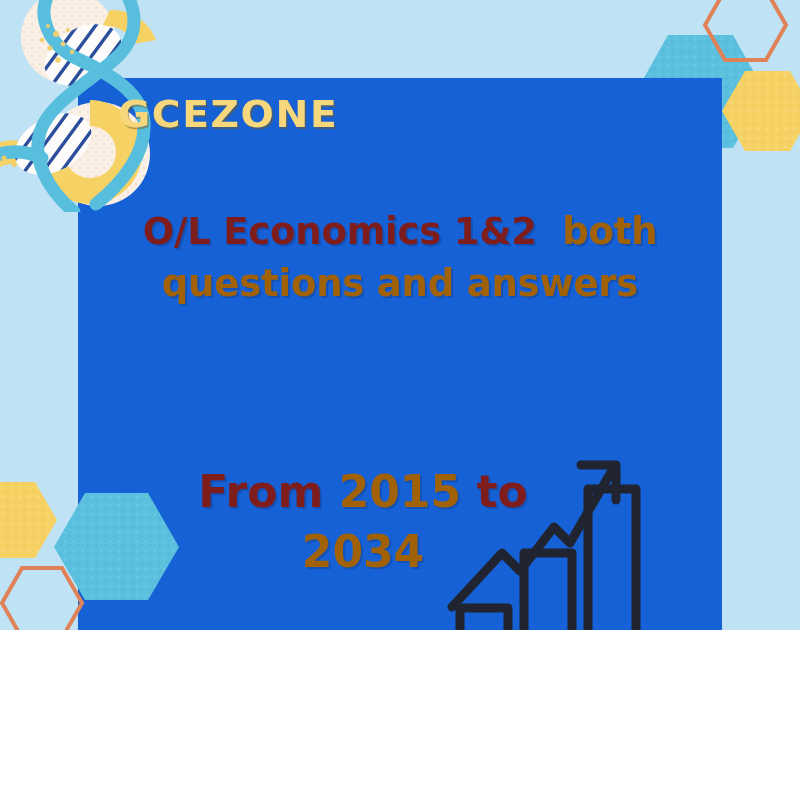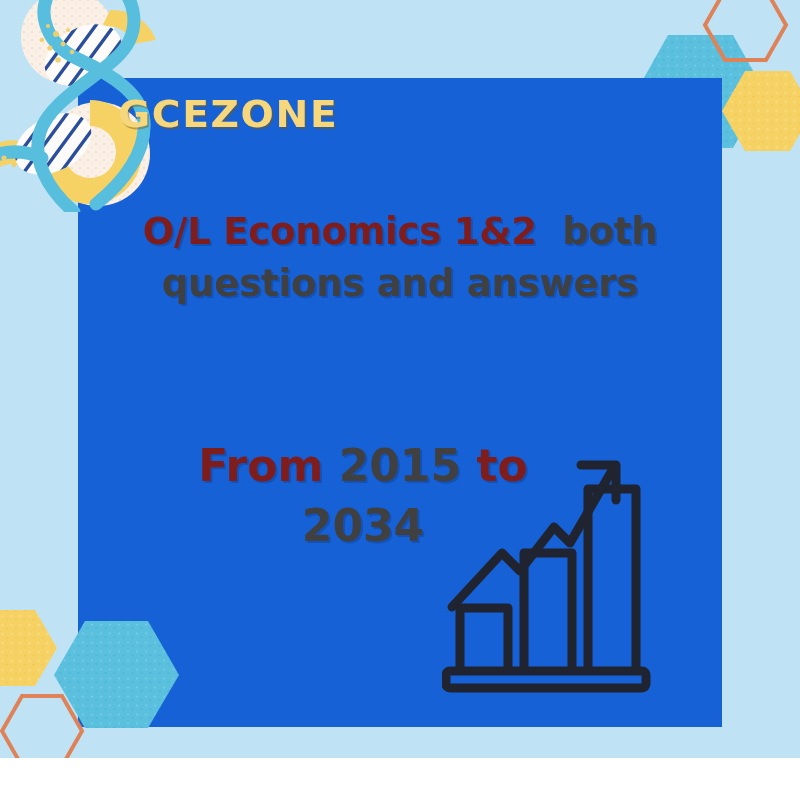--- a/index.html
+++ b/index.html
@@ -3,21 +3,21 @@
 <meta charset="utf-8">
 <style>
   html, body {
     margin: 0;
     padding: 0;
     background: #ffffff;
   }
   #poster {
     position: relative;
     width: 800px;
-    height: 758px;
+    height: 630px;
     overflow: hidden;
     background: #bfe3f5;
     font-family: "Liberation Sans", sans-serif;
   }
 
   
   .deco {
     position: absolute;
     pointer-events: none;
   }
@@ -65,27 +65,27 @@
     text-align: center;
     font-family: "DejaVu Sans", sans-serif;
     font-weight: bold;
     font-size: 37px;
     line-height: 52px;
     letter-spacing: -0.2px;
     text-shadow: 2px 2px 0 rgba(10,40,100,0.28);
   }
   #headline .line { display: block; white-space: nowrap; }
   .tx-cream  { color: #7f1d1d; }
-  .tx-yellow { color: #404040; }
+  .tx-yellow { color: #a16207; }
 
   
   #range-text {
     position: absolute;
     left: 78px;
-    top: 436px;
+    top: 462px;
     width: 570px;
     z-index: 6;
     text-align: center;
     font-family: "DejaVu Sans", sans-serif;
     font-weight: bold;
     font-size: 44px;
     line-height: 60px;
     text-shadow: 2px 2px 0 rgba(10,40,100,0.28);
   }
   #range-text .line { display: block; white-space: nowrap; }

